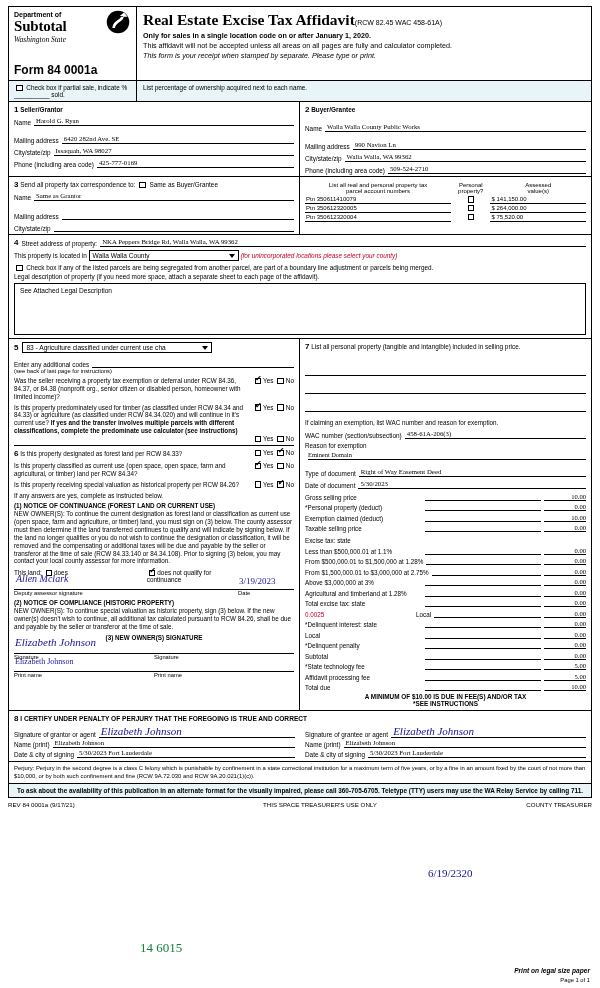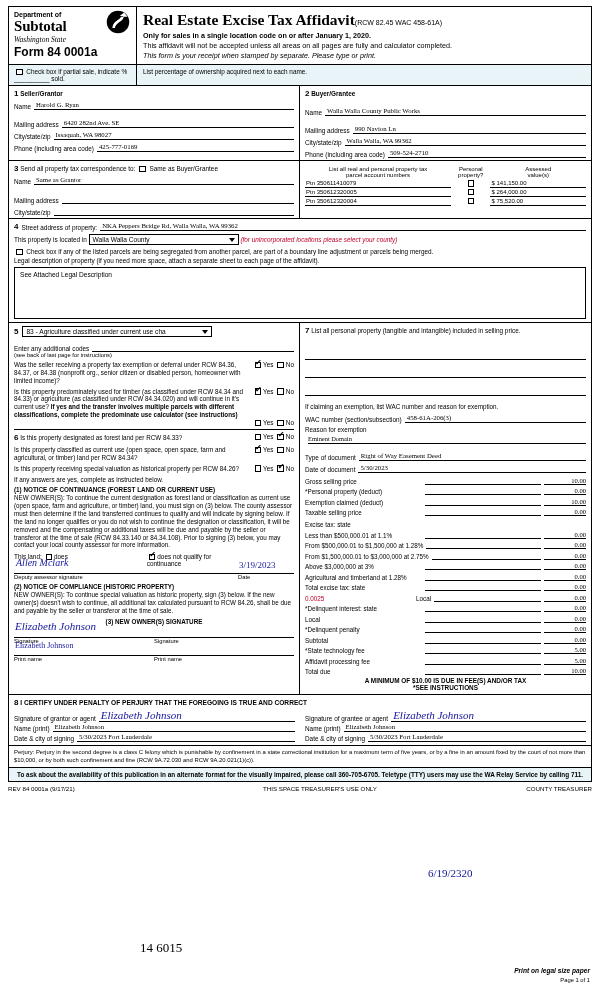--- a/index.html
+++ b/index.html
@@ -13,21 +13,21 @@
     position:relative;
   }
   .page { position:relative; width:600px; height:988px; padding:6px 8px; }
 
   
   .header { display:flex; border:1px solid #000; border-bottom:none; }
   .hdr-left { width:128px; border-right:1px solid #000; padding:4px 5px 3px 5px; }
   .dept { font-size:7px; font-weight:bold; }
   .rev { font-size:15px; font-weight:bold; font-family:"Liberation Serif", serif; letter-spacing:-.2px;}
   .wastate { font-size:7.5px; font-style:italic; font-family:"Liberation Serif", serif; }
-  .formno { font-size:12px; font-weight:bold; margin-top:1px; }
+  .formno { font-size:12px; font-weight:bold; margin-top:19px; }
   .hdr-logo { float:right; width:26px; height:26px; margin-top:-2px;}
   .hdr-right { flex:1; padding:4px 6px; }
   .title { font-size:15.5px; font-weight:bold; font-family:"Liberation Serif", serif; display:flex; align-items:baseline; }
   .title .rcw { font-size:7px; font-weight:normal; font-family:"Liberation Sans",sans-serif;}
   .subt-bold { font-size:7.2px; font-weight:bold; margin-top:2px;}
   .subt { font-size:7.2px; margin-top:1px;}
   .subt i { font-style:italic; }
 
   .barrow { display:flex; border:1px solid #000; background:#e8f4f8; font-size:6.4px; }
   .barrow .c1 { width:128px; border-right:1px solid #000; padding:3px 5px;}
@@ -85,21 +85,21 @@
   .sec8 { border:1px solid #000; border-top:none; padding:3px 5px;}
   .sec8 .t { font-weight:bold; font-size:6.6px;}
   .perj { border:1px solid #000; border-top:none; padding:3px 5px; font-size:5.9px; line-height:1.25;}
   .askbox { border:1px solid #000; border-top:none; background:#e8f4f8; padding:3px 5px; font-size:6.4px; text-align:center; font-weight:bold;}
   .footrow { display:flex; font-size:6.2px; margin-top:3px; }
   .footrow > div { }
   .pol { position:absolute; right:10px; bottom:14px; font-style:italic; font-weight:bold; font-size:6.6px;}
   .pageof { position:absolute; right:10px; bottom:5px; font-size:5.8px;}
 
   .scriptblue { font-family:"Liberation Serif", serif; color:#14149b; font-style:italic; }
-  .bignum { font-family:"Liberation Serif", serif; color:#000000; font-size:13px;margin-top:32px; }
+  .bignum { font-family:"Liberation Serif", serif; color:#15803d; font-size:13px;margin-top:32px; }
   .bignum2 { font-family:"Liberation Serif", serif; color:#14149b; font-size:11px; }
   .small { font-size:5.8px; }
   b { font-weight:bold; }
 </style>
 </head>
 <body>
 
 <div class="page">
 
   <div class="header">

